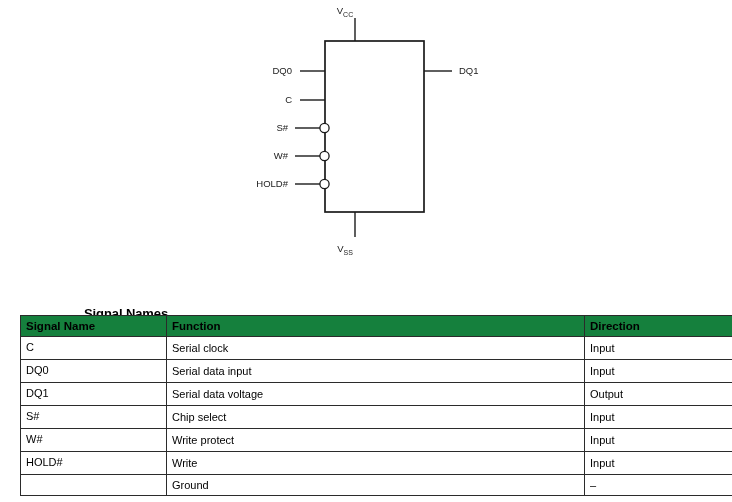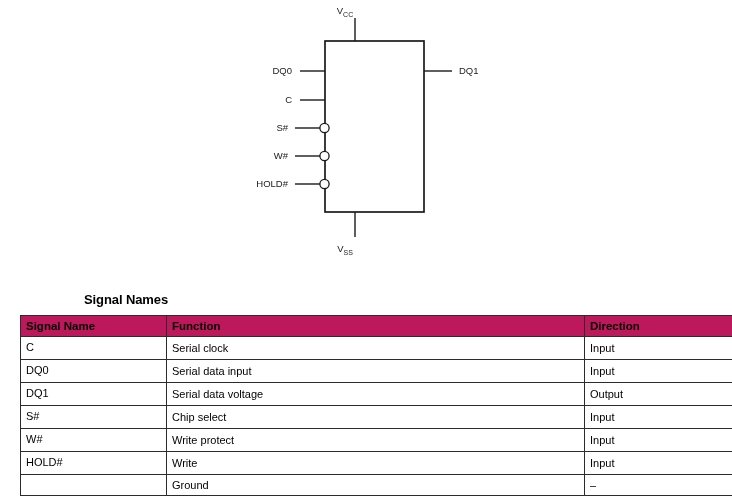--- a/index.html
+++ b/index.html
@@ -52,21 +52,21 @@
   .bubble {
     stroke: #1a1a1a;
     stroke-width: 1.3;
     fill: #ffffff;
   }
 
   
   #section-heading {
     position: absolute;
     left: 84px;
-    top: 292px;
+    top: 306px;
     font-size: 13px;
     font-weight: bold;
     letter-spacing: -0.1px;
     color: #000000;
     white-space: nowrap;
   }
 
   
   #signal-table-wrap {
     position: absolute;
@@ -85,21 +85,21 @@
     border: 1px solid #2b2b2b;
     padding: 1px 0 1px 5px;
     height: 18px;
     line-height: 18px;
     text-align: left;
     vertical-align: middle;
     white-space: nowrap;
     overflow: hidden;
   }
   table.signal-table thead th {
-    background: #be185d;
+    background: #15803d;
     font-weight: bold;
     font-size: 11.5px;
   }
   table.signal-table tbody td {
     background: #ffffff;
     font-weight: normal;
   }
   .col-signal  { width: 140px; }
   .col-func    { width: 412px; }
   .col-dir     { width: 142px; }

